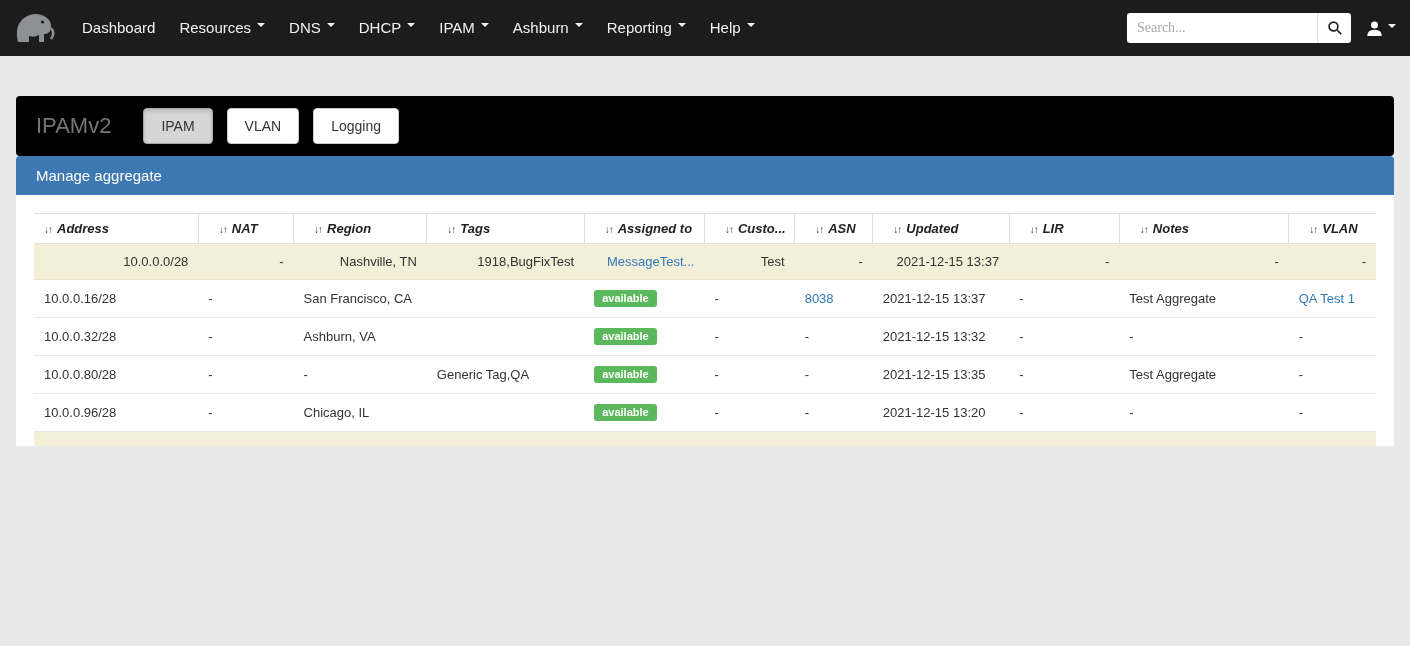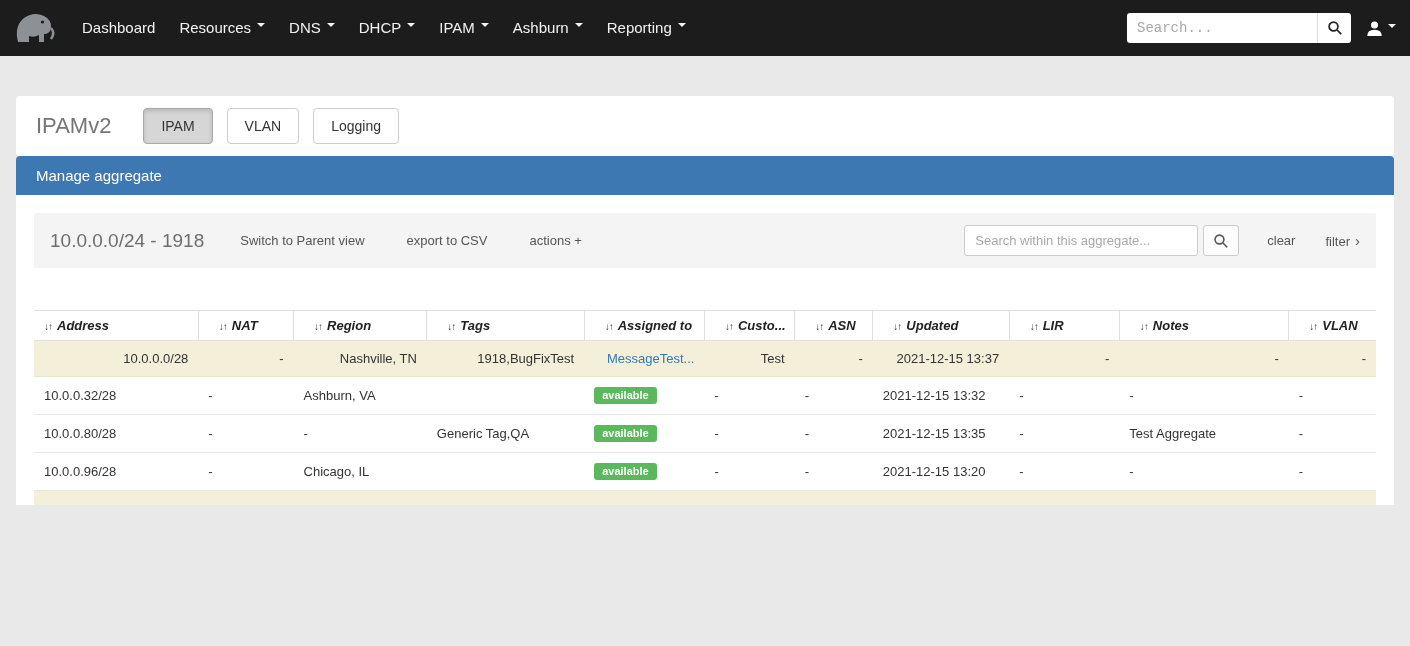--- a/index.html
+++ b/index.html
@@ -6,28 +6,28 @@
   html,body { width:1410px; height:646px; overflow:hidden; }
   body { background:#e9e9e9; font-family:"Liberation Sans", sans-serif; color:#333; }
 
   
   .navbar { height:56px; background:#1c1c1c; display:flex; align-items:center; }
   .logo { width:66px; height:56px; display:flex; align-items:center; justify-content:center; cursor:pointer; }
   .nav-items { display:flex; align-items:center; height:56px; padding-left:4px; }
   .nav-item { color:#f2f2f2; font-size:15px; padding:0 12px; line-height:56px; text-decoration:none; cursor:pointer; white-space:nowrap; }
   .caret { display:inline-block; width:0; height:0; border:4px solid transparent; border-top-color:#f2f2f2; margin-left:6px; vertical-align:2px; }
   .nav-right { margin-left:auto; display:flex; align-items:center; padding-right:14px; }
-  .nav-search-input { width:190px; height:30px; border:none; border-radius:3px 0 0 3px; padding:1px 10px; font-size:14px; font-family:Liberation Mono, monospace; outline:none; }
+  .nav-search-input { width:190px; height:30px; border:none; border-radius:3px 0 0 3px; padding:1px 10px; font-size:14px; font-family:Liberation Serif, serif; outline:none; }
   .nav-search-btn { width:34px; height:30px; background:#fff; border:none; border-left:1px solid #ddd; border-radius:0 3px 3px 0; margin-right:14px; display:flex; align-items:center; justify-content:center; cursor:pointer; }
   .user-menu { display:flex; align-items:center; cursor:pointer; }
   .user-menu .caret { border-top-color:#fff; margin-left:4px; }
 
   
   .wrap { padding:40px 16px 0; }
-  .panel-white { background:#ffffff; border-radius:4px; }
+  .panel-white { background:#000000; border-radius:4px; }
   .page-head { display:flex; align-items:center; padding:12px 20px; }
   .page-title { font-size:22px; color:#757575; font-weight:400; margin-right:32px; }
   .tab-btn { padding:9px 17px; font-size:14px; font-family:inherit; background:#fff; color:#333; border:1px solid #ccc; border-radius:4px; margin-right:14px; cursor:pointer; }
   .tab-btn.active { background:#d6d6d6; border-color:#a8a8a8; box-shadow:inset 0 2px 4px rgba(0,0,0,.15); }
 
   
   .agg-panel { background:#fff; border-radius:4px 4px 0 0; }
   .agg-header { background:#3d78b2; color:#fff; font-size:15px; padding:11px 20px; border-radius:4px 4px 0 0; }
   .agg-body { padding:18px 18px 0; }
 
@@ -66,20 +66,21 @@
     </svg>
   </div>
   <div class="nav-items">
       <a class="nav-item"><span>Dashboard</span></a>
       <a class="nav-item"><span>Resources</span><span class="caret"></span></a>
       <a class="nav-item"><span>DNS</span><span class="caret"></span></a>
       <a class="nav-item"><span>DHCP</span><span class="caret"></span></a>
       <a class="nav-item"><span>IPAM</span><span class="caret"></span></a>
       <a class="nav-item"><span>Ashburn</span><span class="caret"></span></a>
       <a class="nav-item"><span>Reporting</span><span class="caret"></span></a>
+      <a class="nav-item"><span>Help</span><span class="caret"></span></a>
     </div>
   <div class="nav-right">
     <input class="nav-search-input" type="text" placeholder="Search..." style="">
     <button class="nav-search-btn">
       <svg width="16" height="16" viewBox="0 0 16 16">
         <circle cx="6.5" cy="6.5" r="4.4" fill="none" stroke="#222" stroke-width="1.7"></circle>
         <line x1="10" y1="10" x2="14.2" y2="14.2" stroke="#222" stroke-width="1.7"></line>
       </svg>
     </button>
     <div class="user-menu">
@@ -96,37 +97,20 @@
 
   <div class="panel-white page-head">
     <div class="page-title">IPAMv2</div>
     <div><button class="tab-btn active">IPAM</button><button class="tab-btn">VLAN</button><button class="tab-btn">Logging</button></div>
   </div>
 
   <div class="agg-panel">
     <div class="agg-header">Manage aggregate</div>
     <div class="agg-body">
 
-      <div class="toolbar">
-        <div class="agg-title">10.0.0.0/24 - 1918</div>
-        <a class="tool-link">Switch to Parent view</a>
-        <a class="tool-link">export to CSV</a>
-        <a class="tool-link">actions +</a>
-        <div class="toolbar-right">
-          <input class="agg-search-input" type="text" placeholder="Search within this aggregate..." style="">
-          <button class="agg-search-btn">
-            <svg width="16" height="16" viewBox="0 0 16 16">
-              <circle cx="6.5" cy="6.5" r="4.4" fill="none" stroke="#555" stroke-width="1.6"></circle>
-              <line x1="10" y1="10" x2="14.2" y2="14.2" stroke="#555" stroke-width="1.6"></line>
-            </svg>
-          </button>
-          <a class="clear-link">clear</a>
-          <a class="filter-link"><span>filter</span><span class="filter-chev">›</span></a>
-        </div>
-      </div>
 
       <table>
         <colgroup>
             <col style="width: 164px;">
             <col style="width: 95px;">
             <col style="width: 133px;">
             <col style="width: 157px;">
             <col style="width: 120px;">
             <col style="width: 90px;">
             <col style="width: 78px;">
@@ -158,20 +142,33 @@
               <td>1918,BugFixTest</td>
               <td><span class="cell-link">MessageTest...</span></td>
               <td>Test</td>
               <td>-</td>
               <td>2021-12-15 13:37</td>
               <td>-</td>
               <td>-</td>
               <td>-</td>
             </tr>
             <tr>
+              <td>10.0.0.16/28</td>
+              <td>-</td>
+              <td>San Francisco, CA</td>
+              <td></td>
+              <td><span class="badge">available</span></td>
+              <td>-</td>
+              <td><span class="cell-link">8038</span></td>
+              <td>2021-12-15 13:37</td>
+              <td>-</td>
+              <td>Test Aggregate</td>
+              <td><span class="cell-link">QA Test 1</span></td>
+            </tr>
+            <tr>
               <td>10.0.0.32/28</td>
               <td>-</td>
               <td>Ashburn, VA</td>
               <td></td>
               <td><span class="badge">available</span></td>
               <td>-</td>
               <td>-</td>
               <td>2021-12-15 13:32</td>
               <td>-</td>
               <td>-</td>

